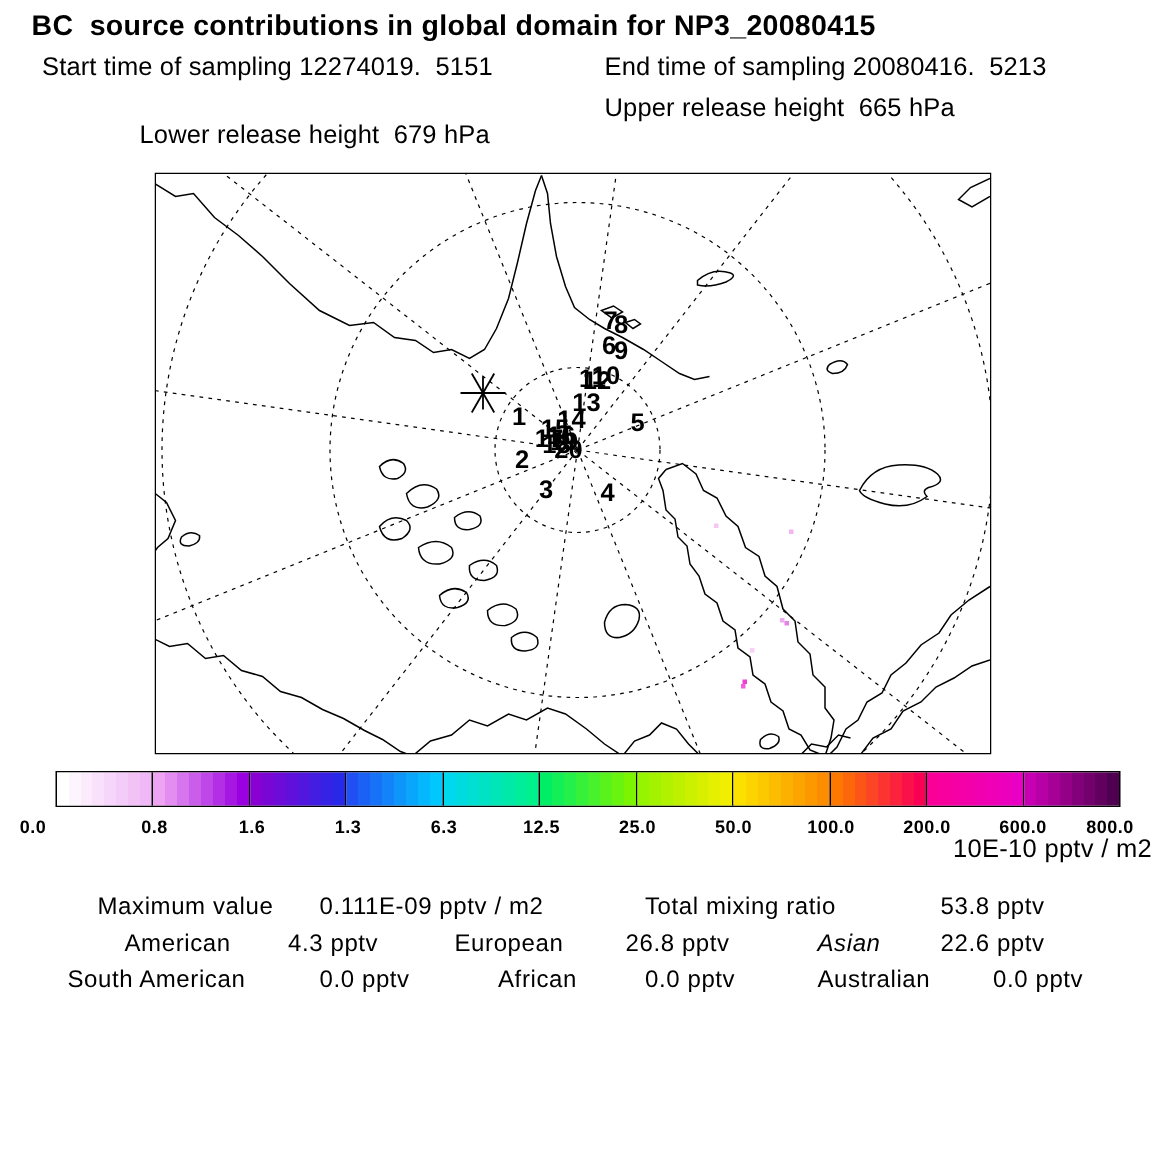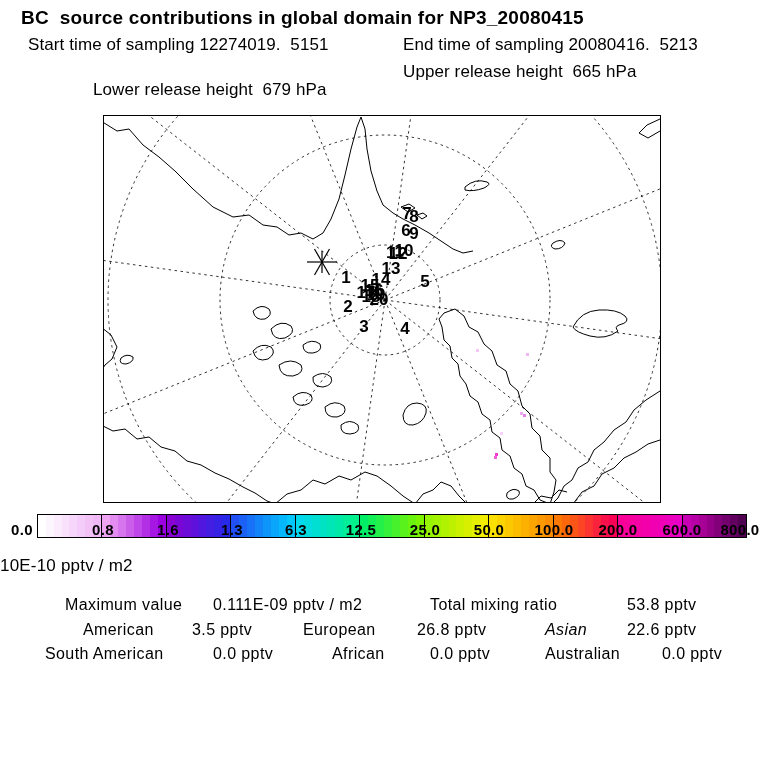--- a/index.html
+++ b/index.html
@@ -7,23 +7,23 @@
           font-family:"Liberation Sans","DejaVu Sans",sans-serif;color:#000;}
   .abs{position:absolute;white-space:pre;}
   .plot-title{font-size:19px;font-weight:bold;letter-spacing:0.2px;}
   .hline{font-size:17px;letter-spacing:0.1px;}
   .hline-center{width:768px;text-align:center;}
   .map-frame{position:absolute;left:103px;top:115px;width:558px;height:388px;}
   .colorbar{position:absolute;left:37px;top:514px;width:708px;height:22px;
             border:1px solid #000;display:flex;box-sizing:content-box;}
   .cb-seg{flex:1 1 0;height:100%;border-right:1px solid #000;}
   .cb-seg:last-child{border-right:none;}
-  .cb-tick{position:absolute;top:521px;transform:translateX(-50%);
-           font-size:15px;font-weight:bold;letter-spacing:0.3px;white-space:pre;}
-  .cb-unit{position:absolute;top:556px;left:0;width:768px;text-align:left;
+  .cb-tick{position:absolute;top:544px;transform:translateX(-50%);
+           font-size:12px;font-weight:bold;letter-spacing:0.3px;white-space:pre;}
+  .cb-unit{position:absolute;top:556px;left:0;width:768px;text-align:right;
            font-size:17px;letter-spacing:0.2px;}
   .stat{position:absolute;font-size:16px;letter-spacing:0.4px;white-space:pre;}
 </style>
 </head>
 <body>
 
 <div class="canvas">
 
   <div class="abs plot-title" style="left:21px;top:7px;">BC  source contributions in global domain for NP3_20080415</div>
   <div class="abs hline" style="left:28px;top:35px;">Start time of sampling 12274019.  5151</div>
@@ -154,21 +154,21 @@
   <div class="cb-tick" style="left:740px">800.0</div>
 
   <div class="cb-unit">10E-10 pptv / m2</div>
 
   <div class="stat" style="left:65px;top:596px;">Maximum value</div>
   <div class="stat" style="left:213px;top:596px;">0.111E-09 pptv / m2</div>
   <div class="stat" style="left:430px;top:596px;">Total mixing ratio</div>
   <div class="stat" style="left:627px;top:596px;">53.8 pptv</div>
 
   <div class="stat" style="left:83px;top:621px;">American</div>
-  <div class="stat" style="left:192px;top:621px;">3.5 pptv</div>
+  <div class="stat" style="left:192px;top:621px;">4.3 pptv</div>
   <div class="stat" style="left:303px;top:621px;">European</div>
   <div class="stat" style="left:417px;top:621px;">26.8 pptv</div>
   <div class="stat" style="left:545px;top:621px;font-style:italic;">Asian</div>
   <div class="stat" style="left:627px;top:621px;">22.6 pptv</div>
 
   <div class="stat" style="left:45px;top:645px;">South American</div>
   <div class="stat" style="left:213px;top:645px;">0.0 pptv</div>
   <div class="stat" style="left:332px;top:645px;">African</div>
   <div class="stat" style="left:430px;top:645px;">0.0 pptv</div>
   <div class="stat" style="left:545px;top:645px;">Australian</div>

